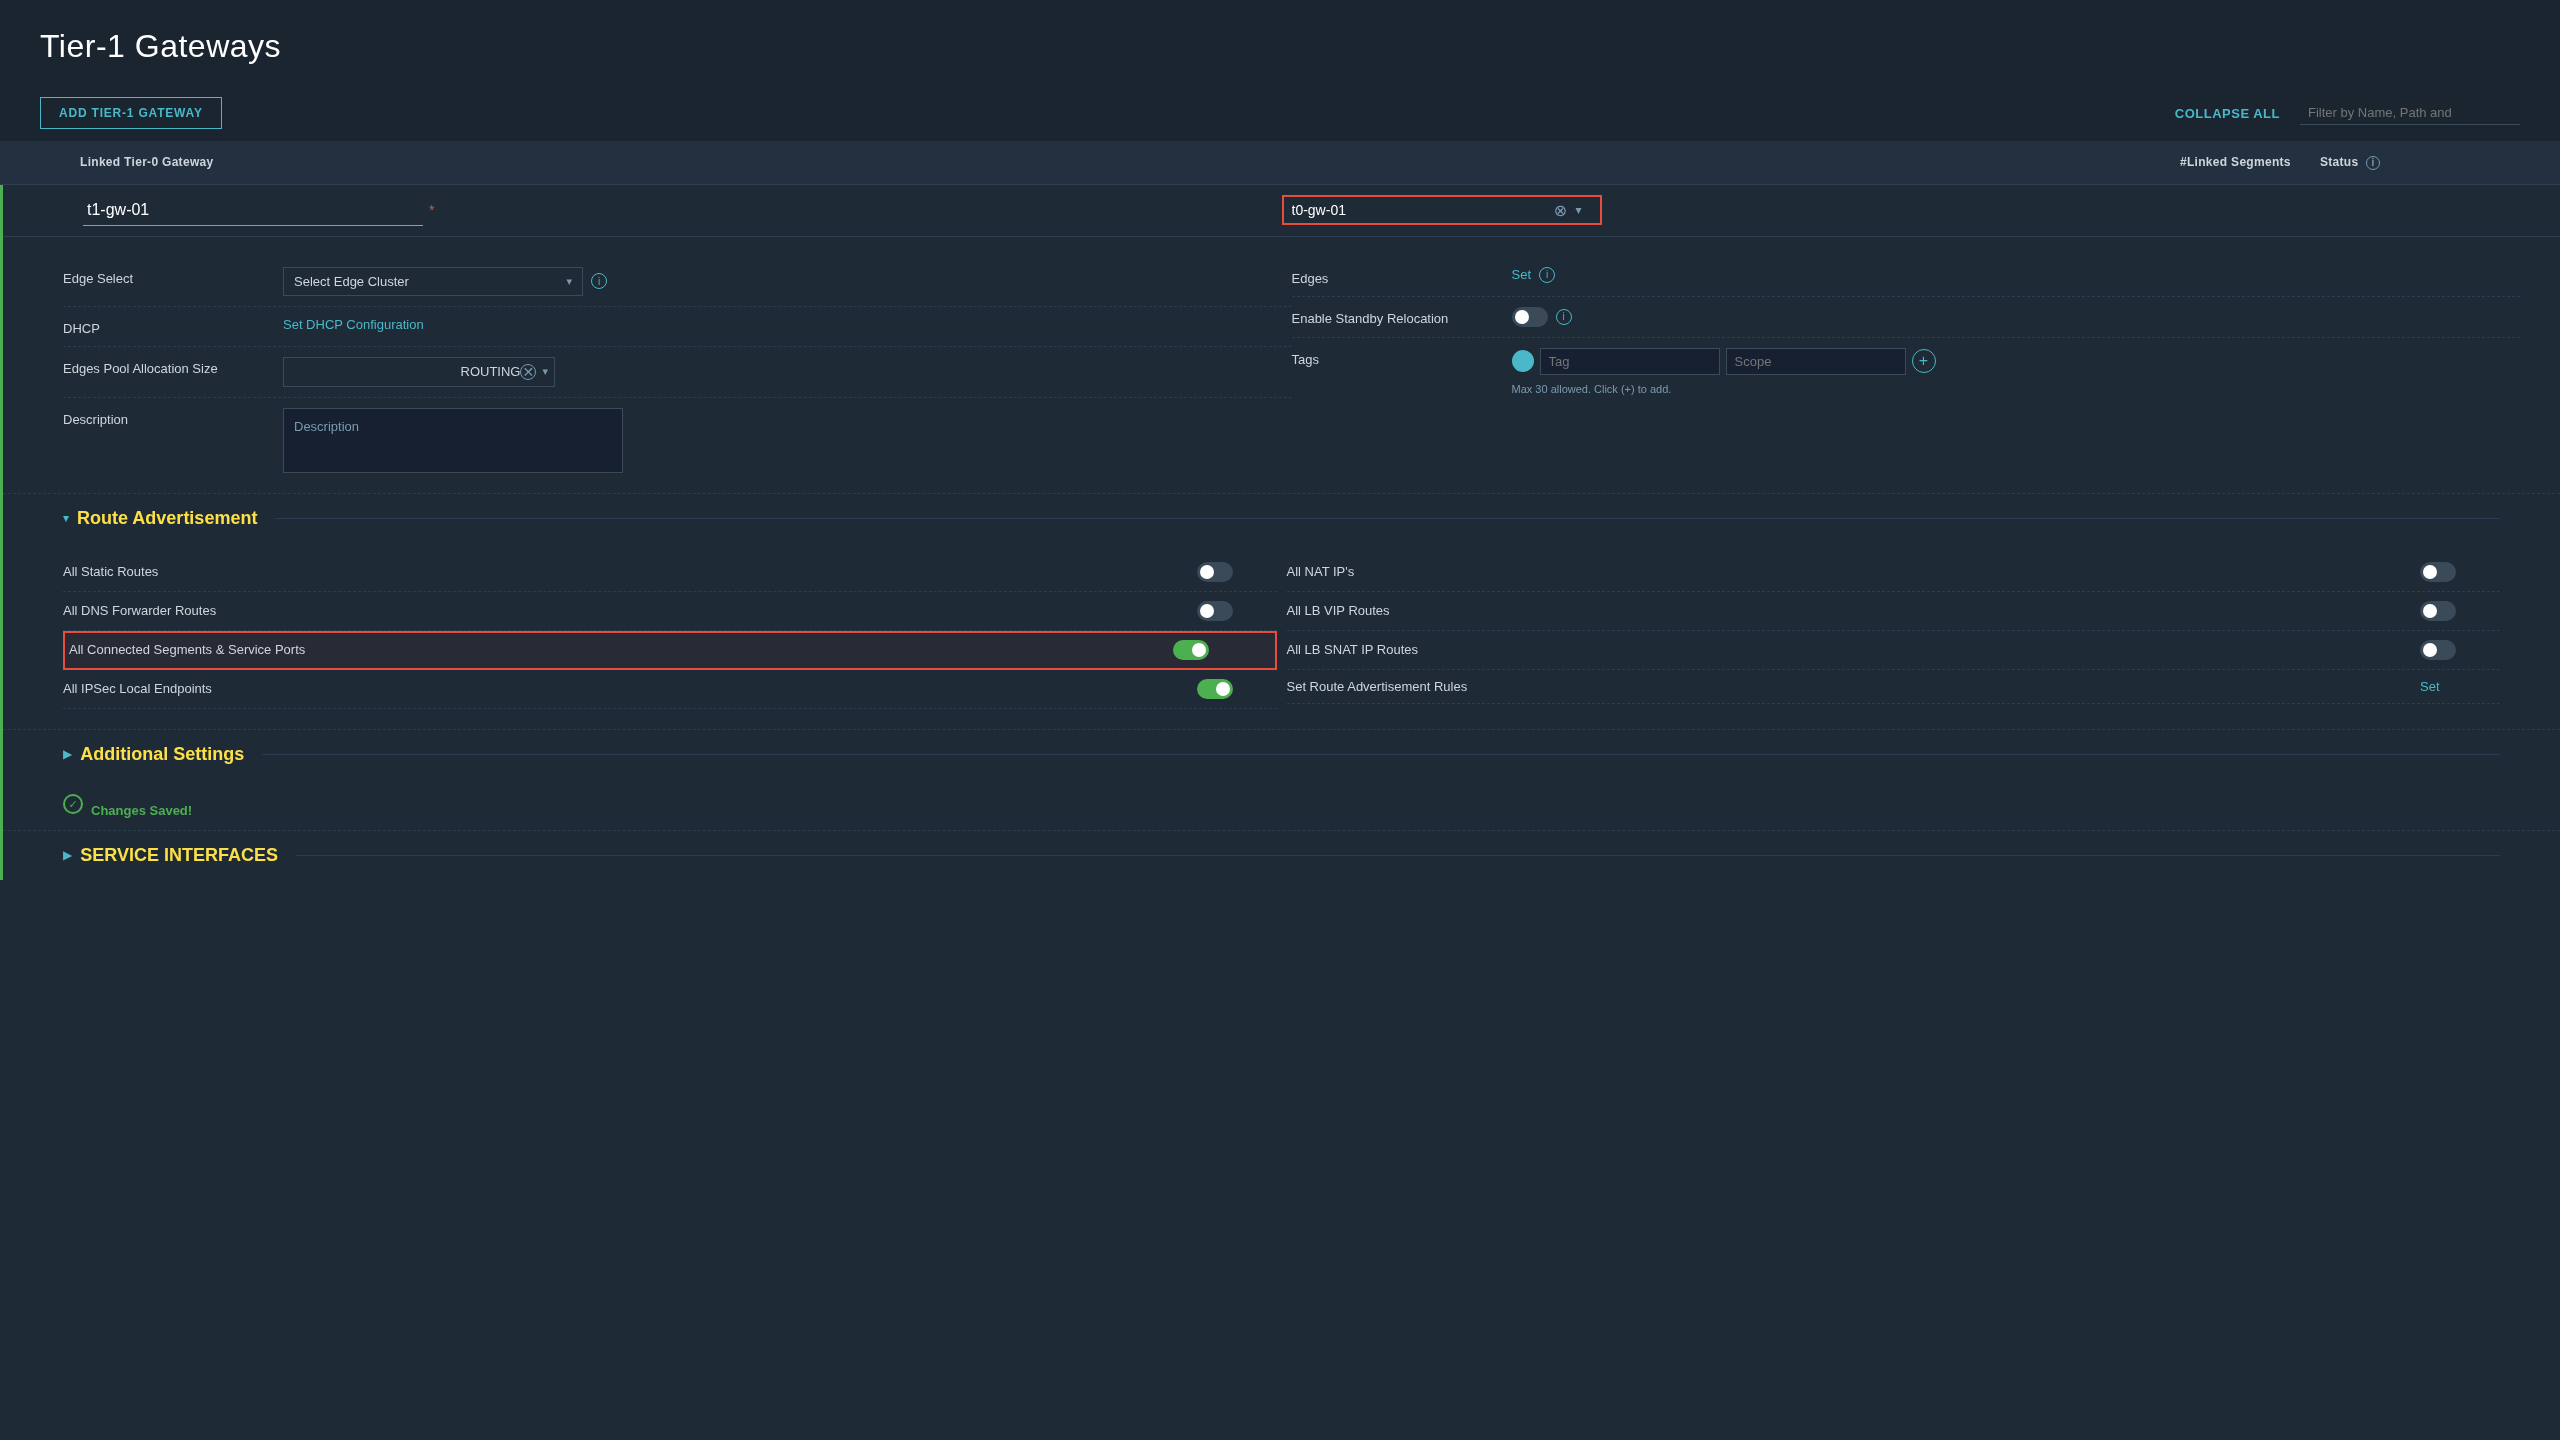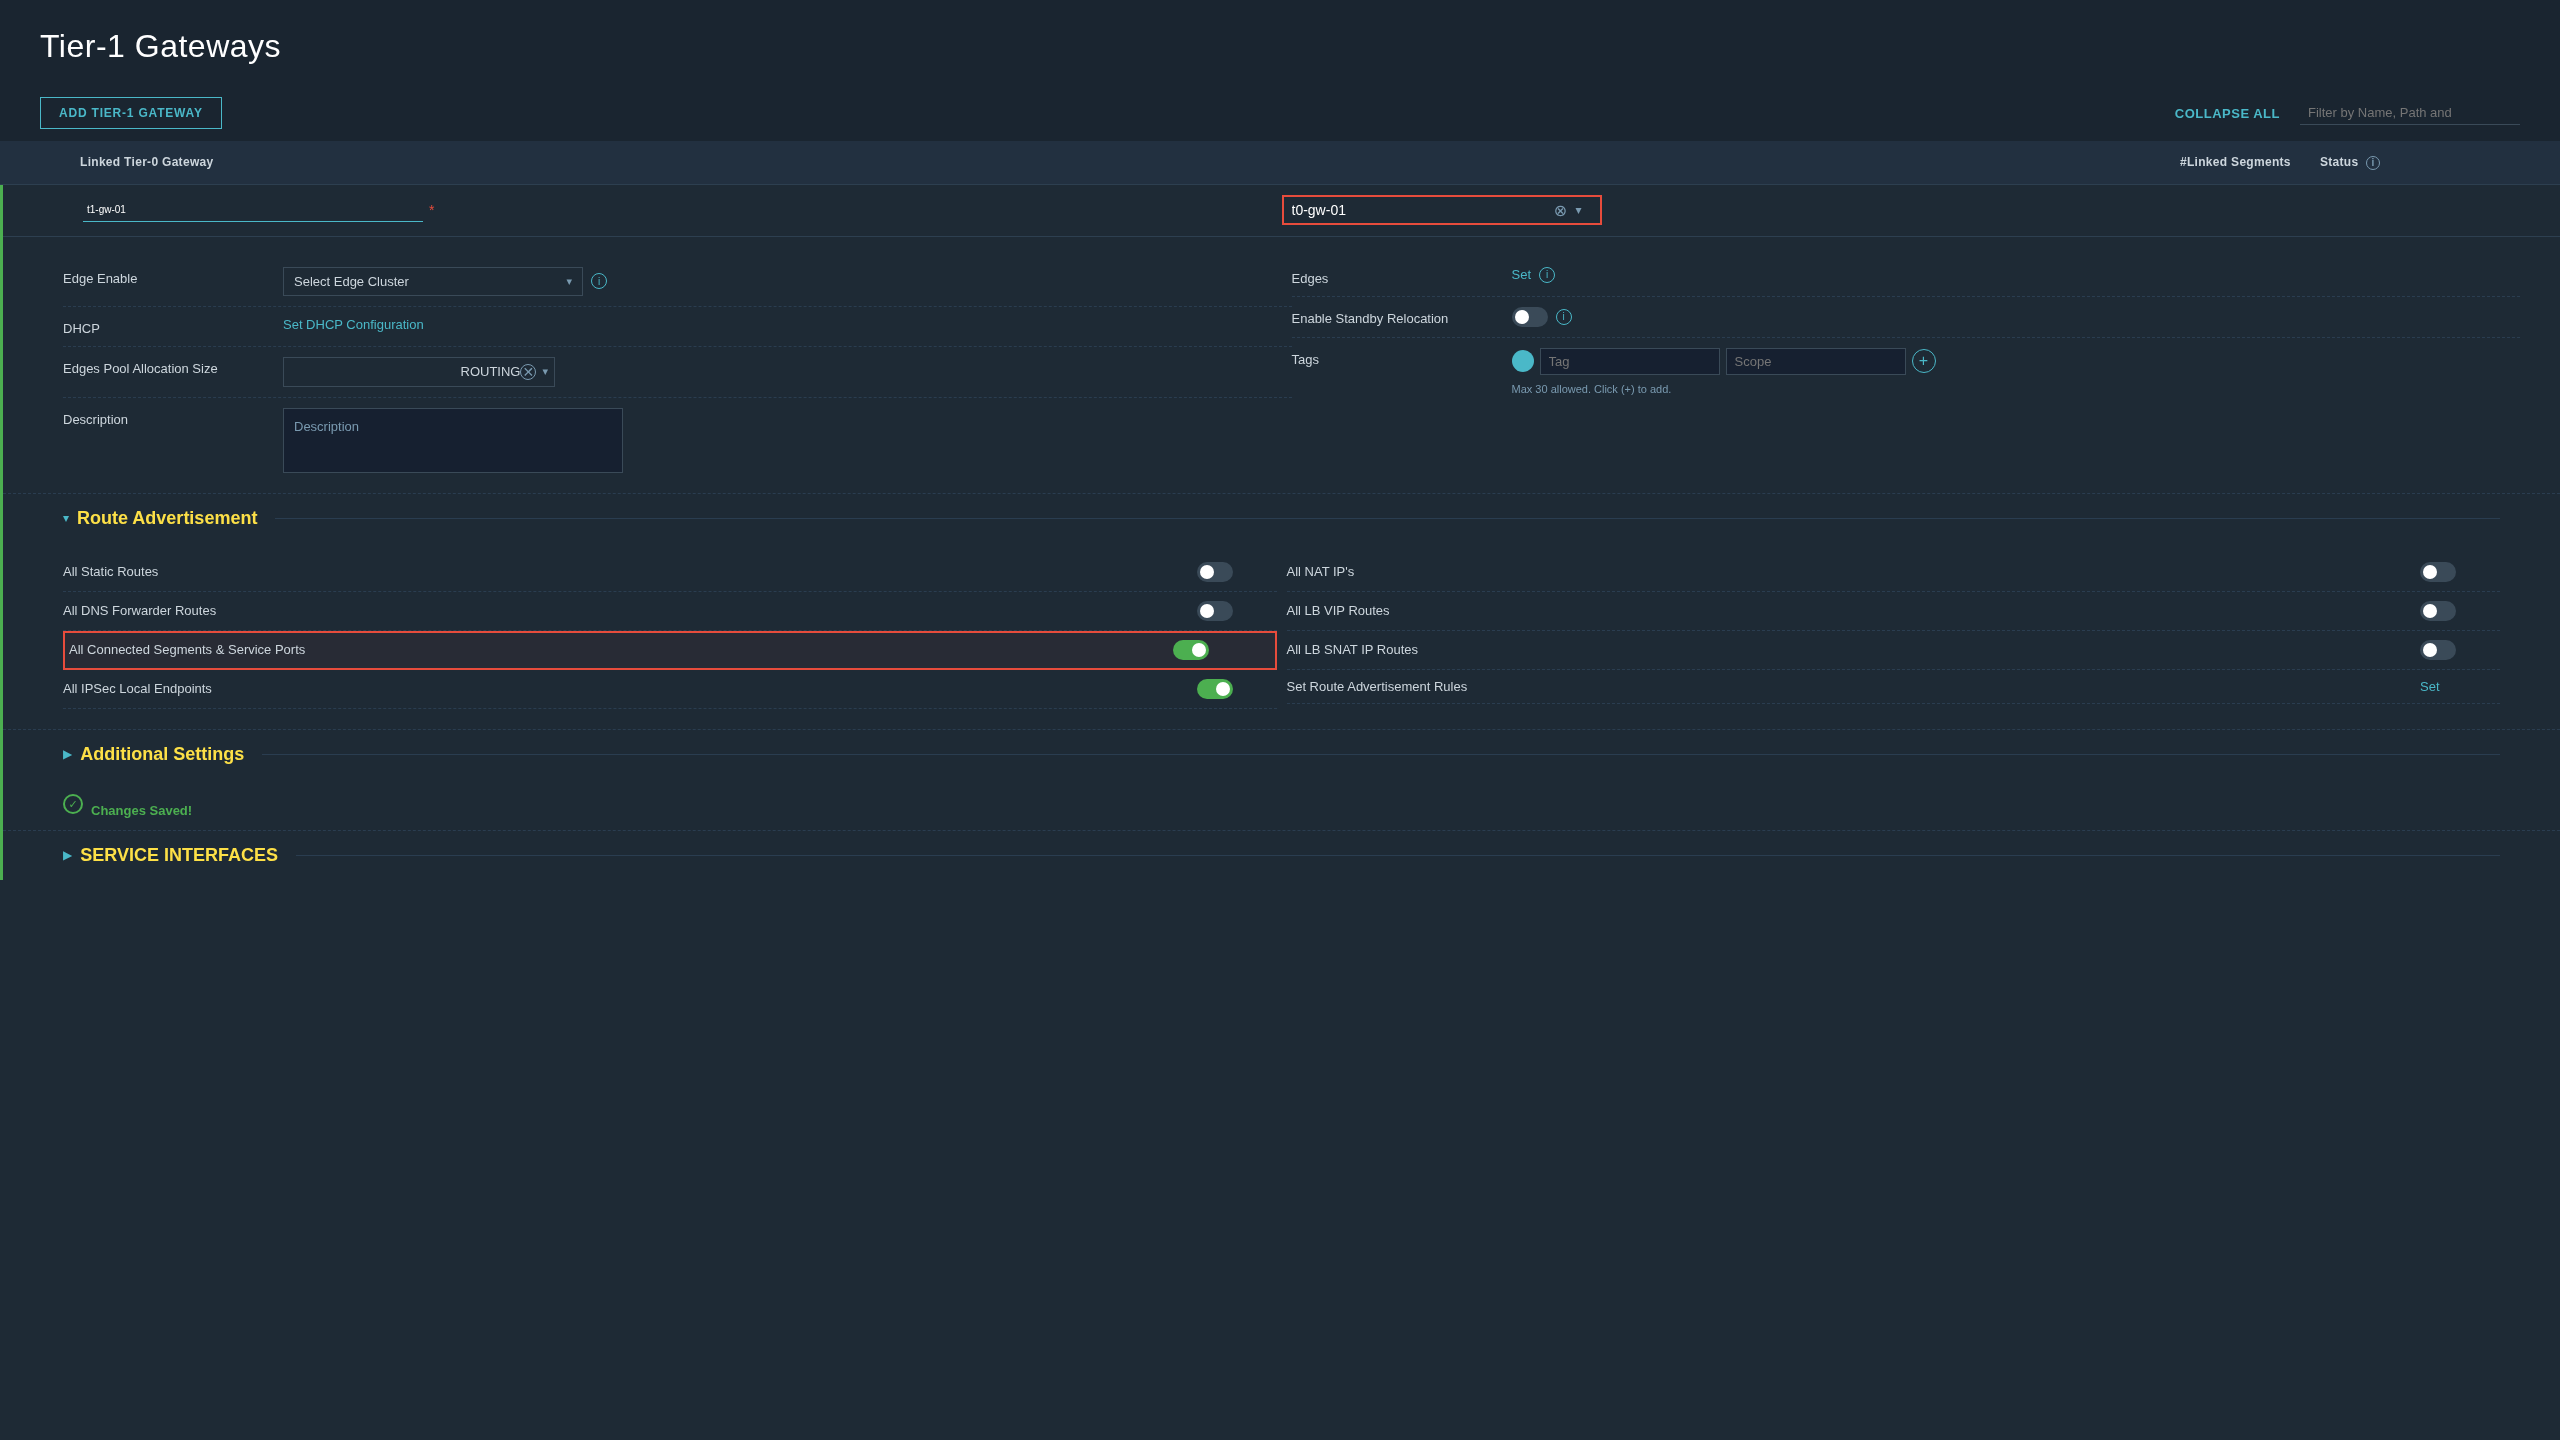--- a/index.html
+++ b/index.html
@@ -113,21 +113,21 @@
       flex: 1;
       min-width: 300px;
       display: flex;
       align-items: center;
     }
     .row-name-input {
       background: transparent;
       border: none;
       border-bottom: 1px solid #4ab8c8;
       color: #ffffff;
-      font-size: 10px;
+      font-size: 16px;
       padding: 6px 4px;
       width: 340px;
       outline: none;
     }
     .required-star {
       color: #e74c3c;
       margin-left: 6px;
       font-size: 14px;
     }
     .row-linked-cell {
@@ -510,21 +510,21 @@
         </div>
       </div>
     </div>
   </div>
 
   <div class="detail-section">
 
     <div class="detail-left">
 
       <div class="field-row">
-        <div class="field-label">Edge Enable</div>
+        <div class="field-label">Edge Select</div>
         <div class="field-value">
           <div class="select-wrapper">
             <span class="select-text">Select Edge Cluster</span>
             <span class="select-arrow">▾</span>
           </div>
           <span class="info-circle">i</span>
         </div>
       </div>
 
       <div class="field-row">

